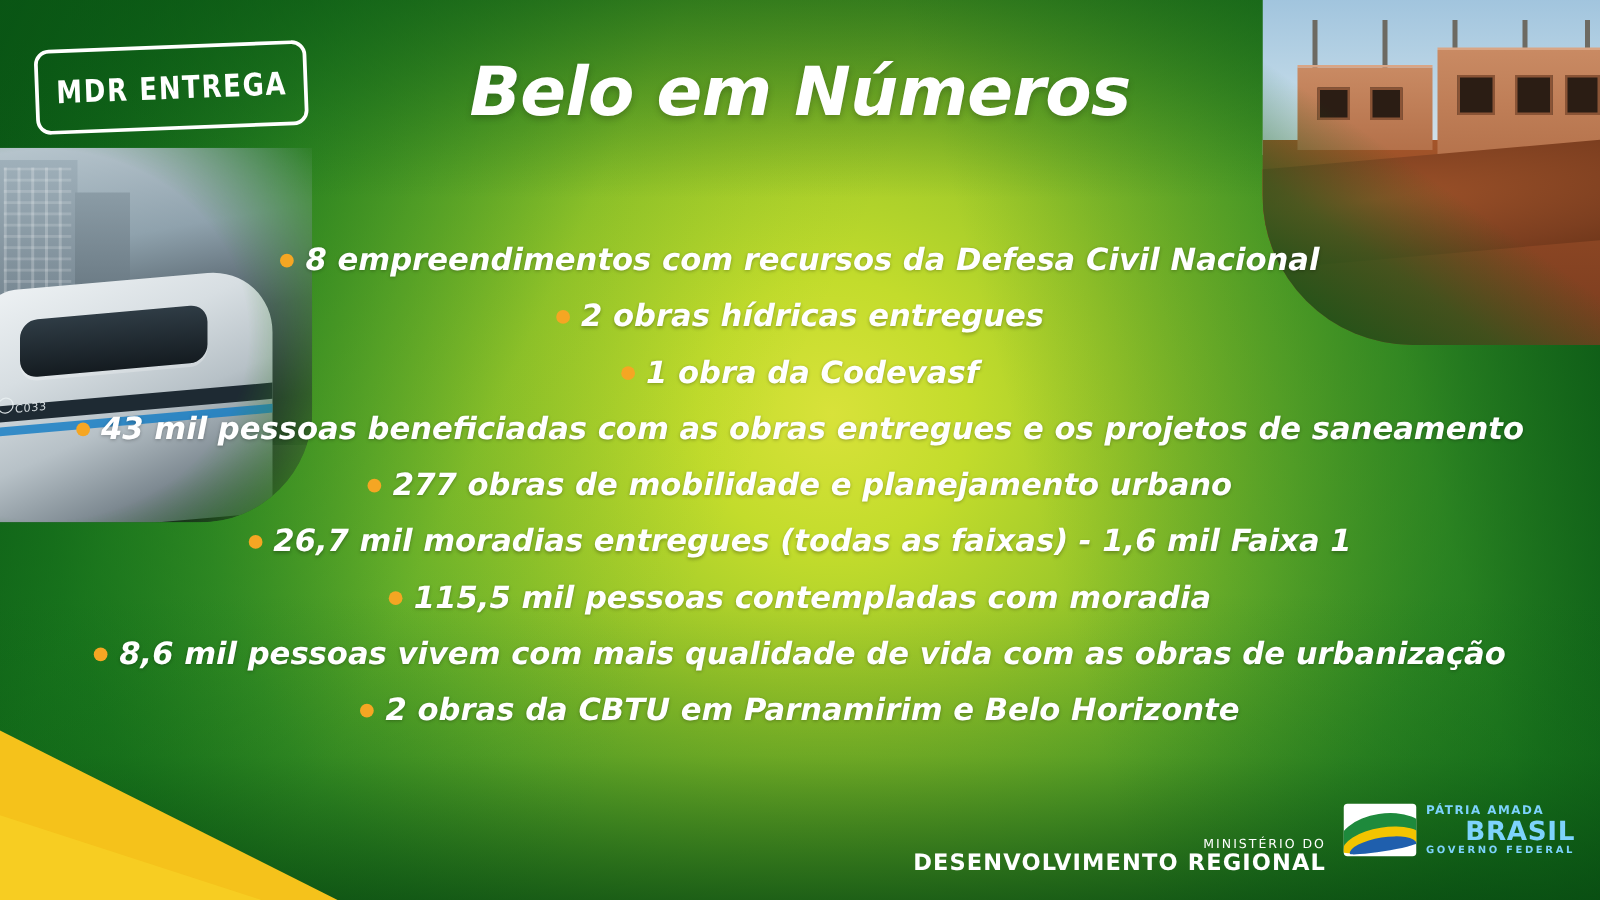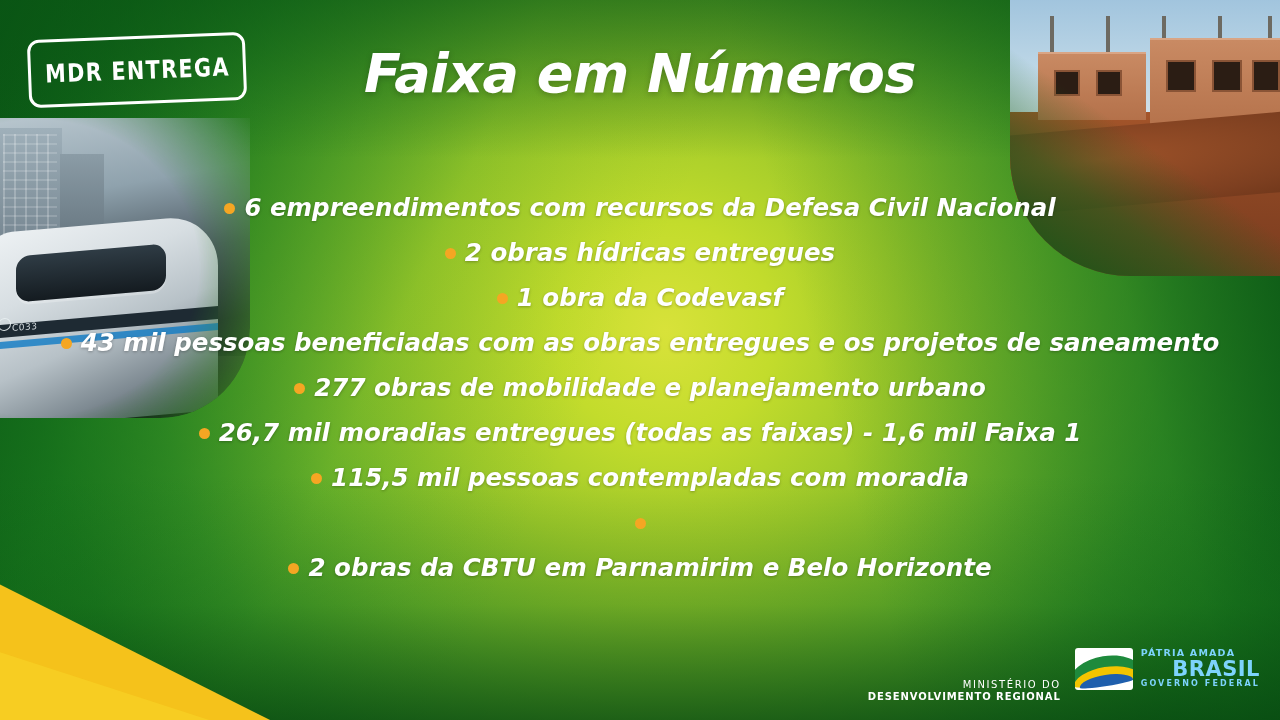--- a/index.html
+++ b/index.html
@@ -307,21 +307,21 @@
     font-family: "DejaVu Sans", sans-serif;
     line-height: 1.15;
   }
   .ministry .m1 {
     font-size: 10px;
     letter-spacing: 1.6px;
     font-weight: normal;
     margin-top: 44px;
   }
   .ministry .m2 {
-    font-size: 10px;
+    font-size: 18px;
     letter-spacing: .9px;
     font-weight: bold;
   }
   .gov-logo {
     display: flex;
     align-items: center;
     gap: 8px;
   }
   .gov-flag {
     width: 58px;
@@ -408,26 +408,26 @@
     <div class="c-win e"></div>
     <div class="c-dirt"></div>
     <div class="c-fade"></div>
   </div>
 
   <div class="stamp">
     <div class="stamp-inner"></div>
     <div class="stamp-text">MDR ENTREGA</div>
   </div>
 
-  <div class="title">Faixa em Números</div>
+  <div class="title">Belo em Números</div>
 
   <ul class="bullets">
     <li>
       <span class="dot"></span>
-      <span>6 empreendimentos com recursos da Defesa Civil Nacional</span>
+      <span>8 empreendimentos com recursos da Defesa Civil Nacional</span>
     </li>
     <li>
       <span class="dot"></span>
       <span>2 obras hídricas entregues</span>
     </li>
     <li>
       <span class="dot"></span>
       <span>1 obra da Codevasf</span>
     </li>
     <li>
@@ -441,20 +441,21 @@
     <li>
       <span class="dot"></span>
       <span>26,7 mil moradias entregues (todas as faixas) - 1,6 mil Faixa 1</span>
     </li>
     <li>
       <span class="dot"></span>
       <span>115,5 mil pessoas contempladas com moradia</span>
     </li>
     <li>
       <span class="dot"></span>
+      <span>8,6 mil pessoas vivem com mais qualidade de vida com as obras de urbanização</span>
     </li>
     <li>
       <span class="dot"></span>
       <span>2 obras da CBTU em Parnamirim e Belo Horizonte</span>
     </li>
   </ul>
 
   <div class="footer">
     <div class="ministry">
       <div class="m1">MINISTÉRIO DO</div>

